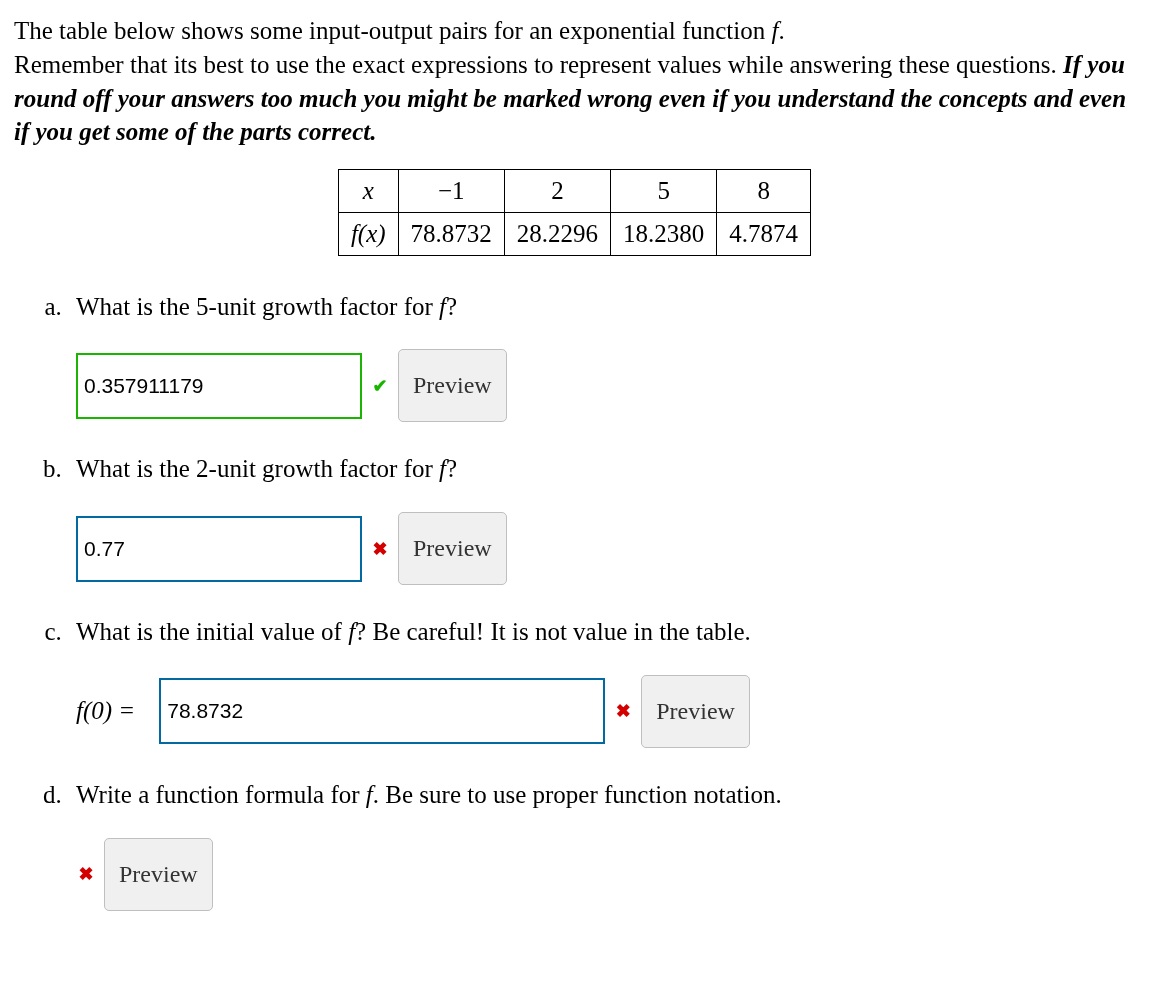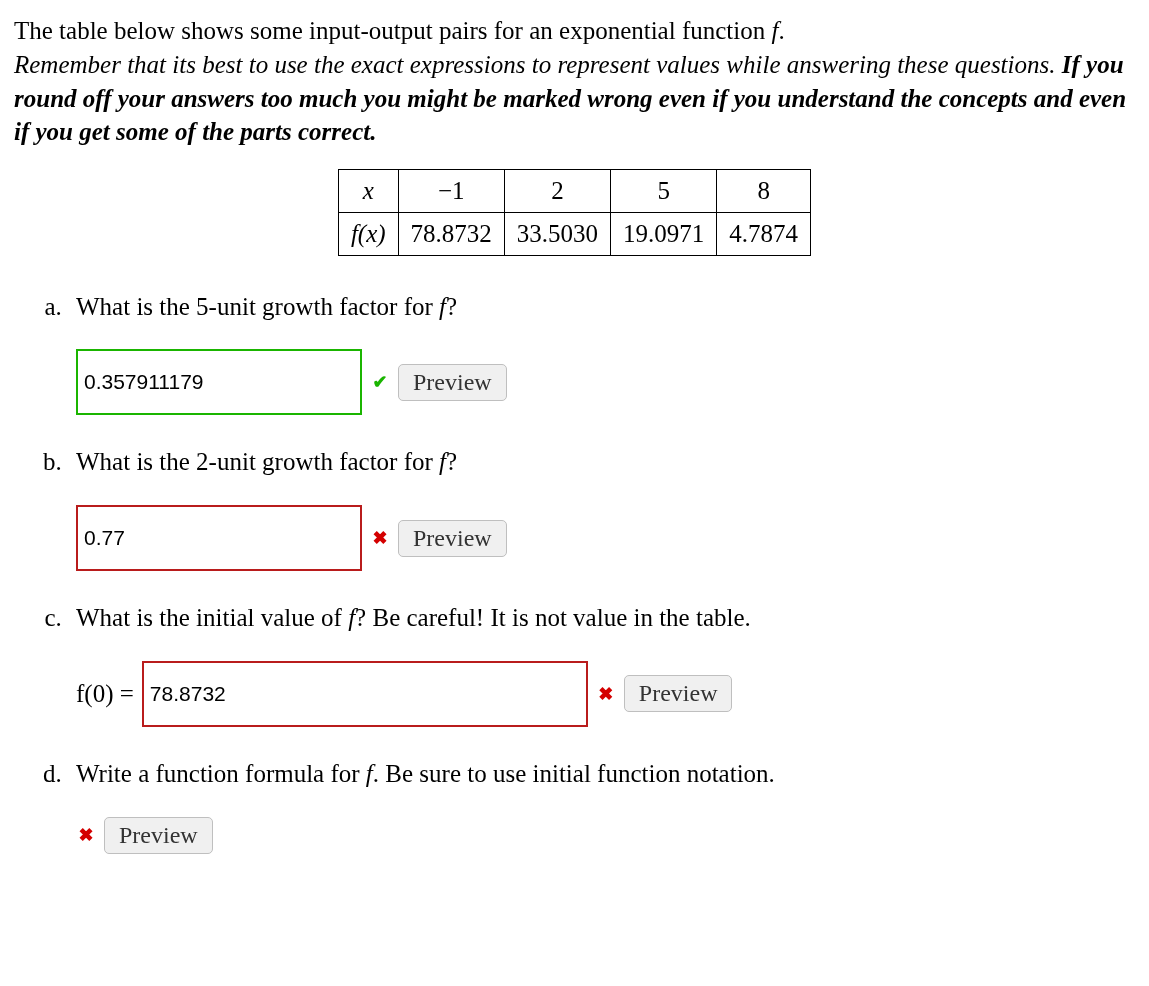--- a/index.html
+++ b/index.html
@@ -9,21 +9,20 @@
     background: #fff;
     margin: 0;
     padding: 14px 14px 30px 14px;
     line-height: 1.35;
     width: 1149px;
     box-sizing: border-box;
   }
   .intro {
   }
   .intro .italic {
-    font-style: italic;
   }
   .intro .bold-italic {
     font-style: italic;
     font-weight: bold;
   }
   .mathvar {
     font-family: Georgia, 'Times New Roman', serif;
     font-style: italic;
   }
   .table-wrap {
@@ -66,47 +65,48 @@
     padding: 16px 6px;
     height: 30px;
     box-sizing: content-box;
     border: 2px solid #999;
     outline: none;
   }
   input.answer.correct {
     border: 2px solid #1ab500;
   }
   input.answer.wrong {
-    border: 2px solid #b91c1c;
+    border: 2px solid #0369a1;
   }
   .status-icon {
     width: 20px;
     height: 20px;
     display: inline-flex;
     align-items: center;
     justify-content: center;
     font-size: 18px;
     font-weight: bold;
     font-family: Arial, sans-serif;
     line-height: 1;
   }
   .status-icon.correct { color: #1ab500; }
   .status-icon.wrong { color: #d40000; }
   button.preview {
     font-family: Georgia, 'Times New Roman', serif;
     font-size: 24px;
-    padding: 4px 14px;
+    padding: 22px 14px;
     background: #f0f0f0;
     border: 1px solid #bfbfbf;
     border-radius: 5px;
     cursor: pointer;
     color: #333;
   }
   .fn-label {
-    margin-right: 0;
+    font-style: italic;
+    margin-right: 16px;
   }
   .input-a { width: 270px; }
   .input-b { width: 270px; }
   .input-c { width: 430px; }
   .input-d { width: 580px; }
 </style>
 </head>
 <body>
 
 <div class="intro">
@@ -121,22 +121,22 @@
         <tr>
       <td class="hdr">x</td>
       <td>−1</td>
       <td>2</td>
       <td>5</td>
       <td>8</td>
     </tr>
     <tr>
       <td><span class="mathvar">f(x)</span></td>
       <td>78.8732</td>
-      <td>33.5030</td>
-      <td>19.0971</td>
+      <td>28.2296</td>
+      <td>18.2380</td>
       <td>4.7874</td>
     </tr>
   </tbody>
     </table>
 </div>
 
 <ol class="questions">
 
   <li>
     <span>What is the 5-unit growth factor for </span><span class="mathvar">f</span><span>?</span>
@@ -160,20 +160,20 @@
     <span>What is the initial value of </span><span class="mathvar">f</span><span>? </span><span class="italic">Be careful! It is not value in the table.</span>
     <div class="answer-row">
       <span class="fn-label">f(0) = </span>
       <input class="answer wrong input-c" value="78.8732" style="">
       <span class="status-icon wrong">✖</span>
       <button class="preview">Preview</button>
     </div>
   </li>
 
   <li>
-    <span>Write a function formula for </span><span class="mathvar">f</span><span>. Be sure to use initial function notation.</span>
+    <span>Write a function formula for </span><span class="mathvar">f</span><span>. Be sure to use proper function notation.</span>
     <div class="answer-row">
       <span class="status-icon wrong">✖</span>
       <button class="preview">Preview</button>
     </div>
   </li>
 
 </ol>
 
 </body></html>

